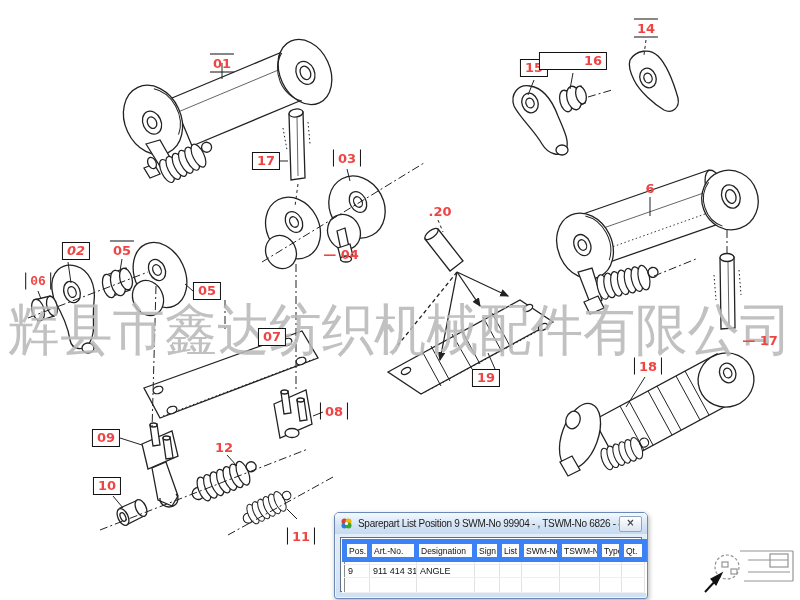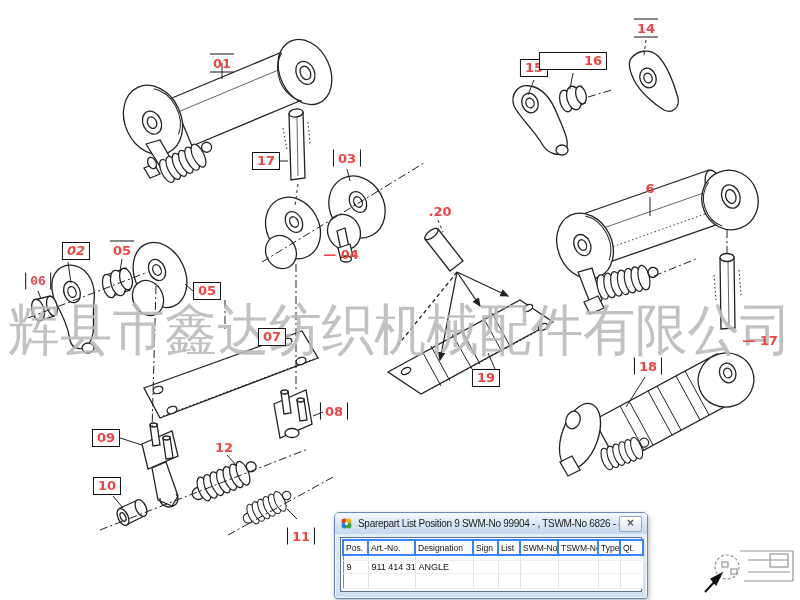--- a/index.html
+++ b/index.html
@@ -22,21 +22,21 @@
   #spw .titlebar{position:relative;height:21px;display:flex;align-items:center;padding:0 5px;
        border-radius:4px 4px 0 0;background:linear-gradient(#f4f9ff,#d3e3f5 60%,#c6daf0);}
   #spw .title{flex:1;font-size:10px;letter-spacing:-0.3px;color:#1c1c1c;overflow:hidden;
        white-space:nowrap;margin-left:5px;}
   #spw .closebtn{width:21px;height:14px;border:1px solid #93a5bd;border-radius:2px;
        background:linear-gradient(#ffffff,#dde6f2);color:#444;font:bold 10px/12px "DejaVu Sans",sans-serif;
        text-align:center;cursor:pointer;}
   #spw .body{position:absolute;left:5px;right:5px;top:24px;bottom:6px;}
   .table-frame{border:1px solid #5f7188;background:#fff;padding:1px;height:100%;box-sizing:border-box;}
   table.parts{border-collapse:collapse;table-layout:fixed;width:100%;border:1px solid #8a8a8a;background:#fff;}
-  table.parts th{border:2px solid #3b82f6;font:normal 8.5px "Liberation Sans",sans-serif;color:#111;
+  table.parts th{border:5px solid #3b82f6;font:normal 8.5px "Liberation Sans",sans-serif;color:#111;
        padding:1px 2px;text-align:left;overflow:hidden;white-space:nowrap;background:#fdfdfd;height:11px;}
   table.parts td{border-right:1px solid #e2e2e2;border-bottom:1px solid #efefef;
        font:9px "Liberation Sans",sans-serif;color:#111;padding:0 3px;overflow:hidden;white-space:nowrap;}
   table.parts col:nth-child(1){width:25px}  table.parts col:nth-child(2){width:47px}
   table.parts col:nth-child(3){width:58px}  table.parts col:nth-child(4){width:25px}
   table.parts col:nth-child(5){width:22px}  table.parts col:nth-child(6){width:38px}
   table.parts col:nth-child(7){width:40px}  table.parts col:nth-child(8){width:22px}
   table.parts col:nth-child(9){width:23px}
 </style>
 </head>

